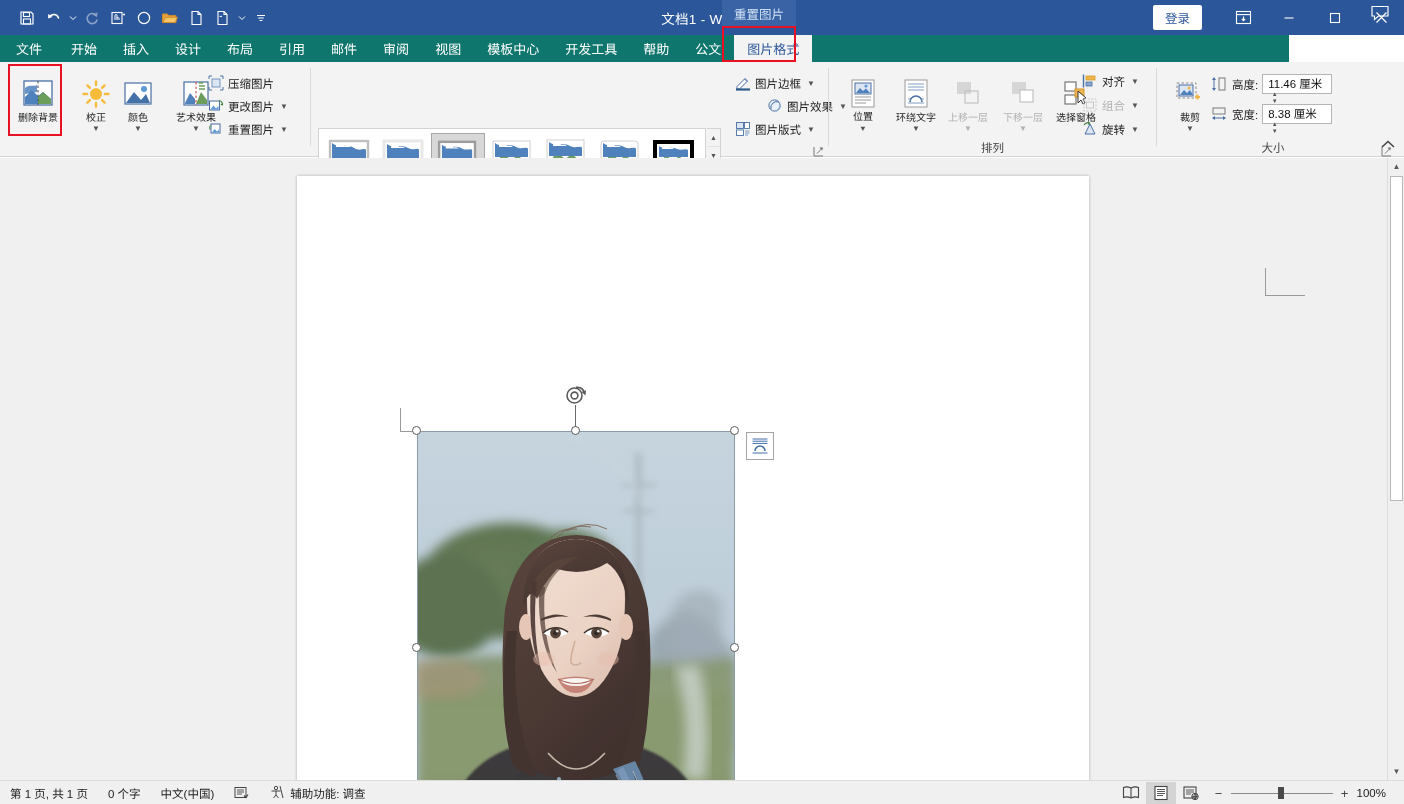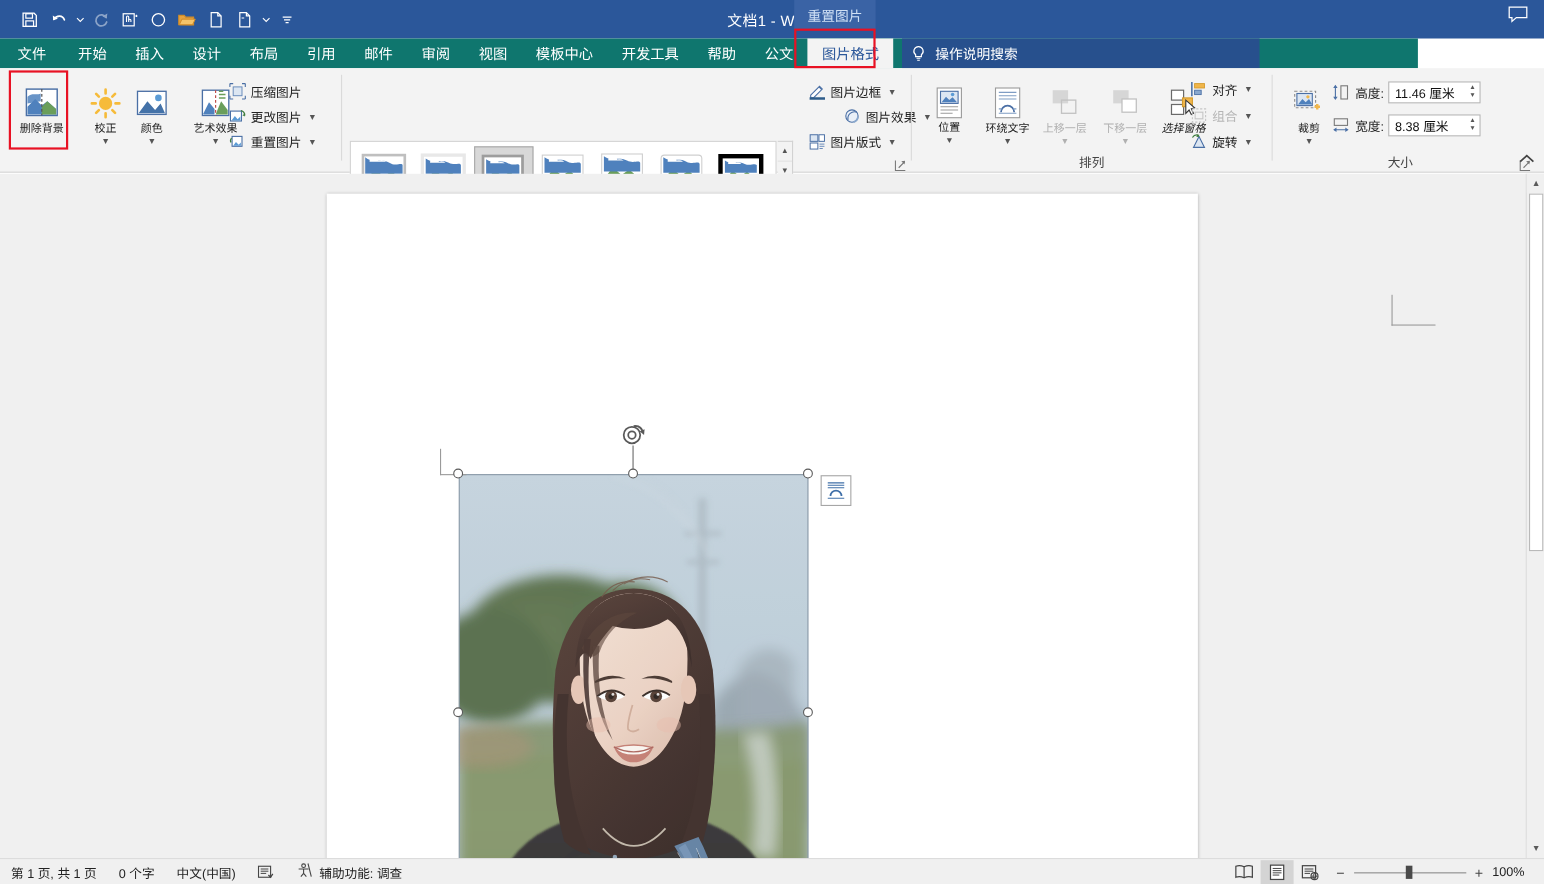--- a/index.html
+++ b/index.html
@@ -145,23 +145,23 @@
     flex: 1; display:flex; align-items:center; justify-content:center;
     font-size: 7px; color: #555; border-bottom: 1px solid #e2e2e2;
   }
   .gal-scroll div:last-child { border-bottom: none; }
 
   
   .sizerow { position: absolute; display: flex; align-items: center; gap: 4px; }
   .sizerow .ico { width: 18px; height: 16px; }
   .sizerow .lab { font-size: 11.5px; color: #222; }
   .spin {
-    display: flex; align-items: center;
-    border: 1px solid #b5b5b5; background: #fff; height: 20px; width: 84px;
-    padding-left: 5px; font-size: 11.5px; color: #111;
+    display: flex; 
+    border: 1px solid #b5b5b5; background: #fff; height: 20px; width: 70px;
+    padding-left: 5px; font-size: 11.5px; color: #111; flex-direction: column;
   }
   .spin .val { flex: 1; }
   .spin .arrows {
     width: 13px; height: 18px; display:flex; flex-direction: column;
     align-items:center; justify-content:center; color: #555; font-size: 6px;
     line-height: 7px;
   }
 
   .ribbon-collapse {
     position: absolute; right: 6px; bottom: 3px;
@@ -326,46 +326,62 @@
           </svg>
       </div>
     </div>
 
     <div class="title-center">
       <span class="title-text">文档1  -  Word</span>
     </div>
 
     <div class="contextual-tab-header">重置图片</div>
 
+    <div class="title-right">
+      <div class="signin-btn">登录</div>
+      <div class="ribbon-display-btn">
+        <svg width="17" height="15" viewBox="0 0 17 15">
+            <rect x="1.5" y="1.5" width="14" height="12" fill="none" stroke="#fff" stroke-width="1.1"></rect>
+            <path d="M1.5 4.6h14" stroke="#fff" stroke-width="1.1"></path>
+            <path d="M8.5 6.5v4 M6.8 8.8 L8.5 10.7 L10.2 8.8" stroke="#fff" stroke-width="1.1" fill="none"></path>
+          </svg>
+      </div>
+      <div class="win-btn">
+        <svg width="12" height="12" viewBox="0 0 12 12">
+            <path d="M1.5 6h9" stroke="#fff" stroke-width="1.1"></path>
+          </svg>
+      </div>
+      <div class="win-btn">
+        <svg width="12" height="12" viewBox="0 0 12 12">
+            <rect x="1.5" y="1.5" width="9" height="9" fill="none" stroke="#fff" stroke-width="1.1"></rect>
+          </svg>
+      </div>
+      <div class="win-btn close">
+        <svg width="13" height="13" viewBox="0 0 13 13">
+            <path d="M1.5 1.5 L11.5 11.5 M11.5 1.5 L1.5 11.5" stroke="#fff" stroke-width="1.2"></path>
+          </svg>
+      </div>
+    </div>
   </div>
 
   <div class="tabbar">
     <div class="tab file">文件</div>
     <div class="tab">开始</div>
     <div class="tab">插入</div>
     <div class="tab">设计</div>
     <div class="tab">布局</div>
     <div class="tab">引用</div>
     <div class="tab">邮件</div>
     <div class="tab">审阅</div>
     <div class="tab">视图</div>
     <div class="tab">模板中心</div>
     <div class="tab">开发工具</div>
     <div class="tab">帮助</div>
     <div class="tab">公文</div>
     <div class="tab active-ctx">图片格式</div>
-    <div class="tellme">
-      <span class="bulb">
-        <svg width="14" height="16" viewBox="0 0 14 16">
-            <path d="M7 1.3a4.2 4.2 0 0 0-2.6 7.5v1.7h5.2V8.8A4.2 4.2 0 0 0 7 1.3z" fill="none" stroke="#fff" stroke-width="1.1"></path>
-            <path d="M5.2 12h3.6 M5.8 13.8h2.4" stroke="#fff" stroke-width="1"></path>
-          </svg>
-      </span>
-      <span>操作说明搜索</span>
-    </div>
   </div>
   <div class="tab-highlight-box"></div>
 
   <div class="comment-icon-right">
     <svg width="20" height="18" viewBox="0 0 20 18">
         <path d="M2 2.5h16v9.5H8.5L4.5 15.5V12H2z" fill="none" stroke="#fff" stroke-width="1.15"></path>
       </svg>
   </div>
 
   <div class="ribbon">
@@ -631,21 +647,21 @@
         <div class="ico">
           <svg width="30" height="32" viewBox="0 0 30 32">
               <rect x="4" y="4" width="14" height="12" fill="#d6d6d6"></rect>
               <rect x="12" y="12" width="13" height="12" fill="#fff" stroke="#c2c2c2" stroke-width="1.2"></rect>
             </svg>
         </div>
         <div class="lbl">下移一层</div>
         <div class="caret">▼</div>
       </div>
 
-      <div class="bigbtn" style="left:218px; top:10px;font-style:italic;">
+      <div class="bigbtn" style="left:218px; top:10px;">
         <div class="ico">
           <svg width="32" height="32" viewBox="0 0 32 32">
               <rect x="5" y="4" width="11" height="9" fill="#fff" stroke="#6a6a6a" stroke-width="1.1"></rect>
               <rect x="5" y="17" width="11" height="9" fill="#fff" stroke="#6a6a6a" stroke-width="1.1"></rect>
               <rect x="15" y="11" width="9" height="8" fill="#f0b64b" stroke="#d39a2c" stroke-width="1"></rect>
               <path d="M18 13 L18 25 L21 22 L23 26 L25 25 L23 21 L26 20z" fill="#fff" stroke="#333" stroke-width="1"></path>
             </svg>
         </div>
         <div class="lbl">选择窗格</div>
       </div>

